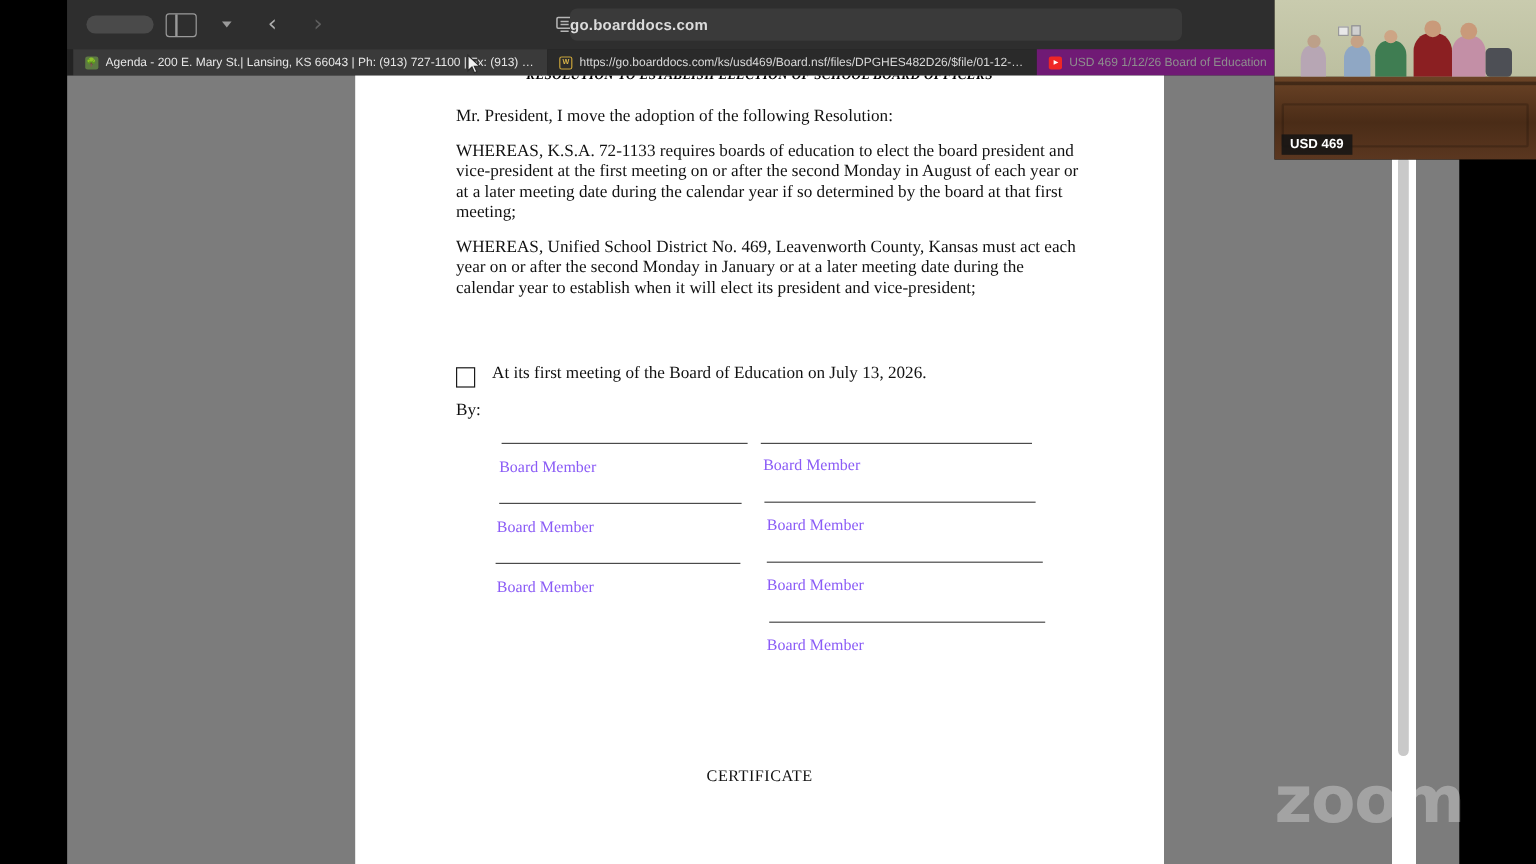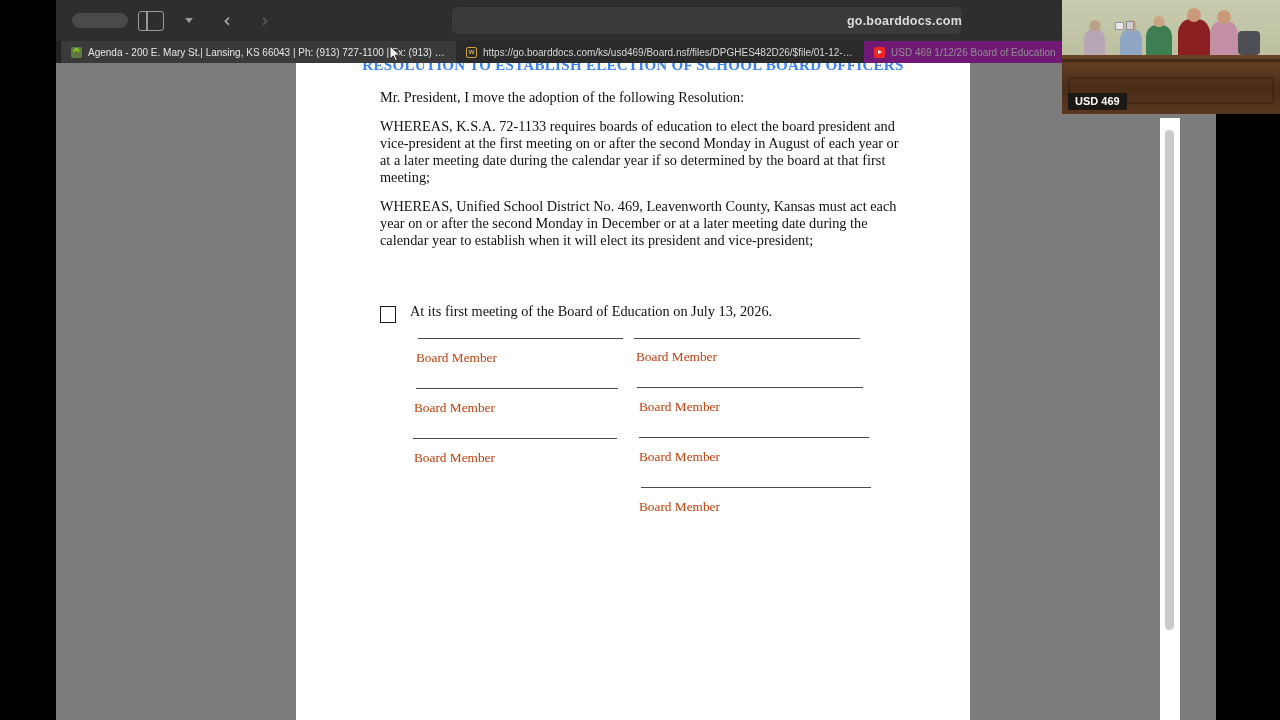--- a/index.html
+++ b/index.html
@@ -40,23 +40,23 @@
     width: 1.6px; background: #9a9a9a;
   }
   .chev-d { width: 0; height: 0; border-left: 4px solid transparent;
             border-right: 4px solid transparent; border-top: 5px solid #9a9a9a; }
   .arrow {
     font-size: 19px; line-height: 1; color: #b0b0b0; font-family: "DejaVu Sans", sans-serif;
   }
   .arrow.dim { color: #5e5e5e; }
 
   .addressbar {
-    position: absolute; left: 396px; top: 7px; width: 510px; height: 27px;
+    position: absolute; left: 419px; top: 7px; width: 510px; height: 27px;
     background: #3a3a3a; border-radius: 6px;
-    display: flex; align-items: center; justify-content: flex-end;
+    display: flex; align-items: center; justify-content: flex-start;
   }
   .addressbar .urltext {
     font-size: 12.5px; font-weight: bold; color: #dcdcdc; letter-spacing: .2px;
   }
   .tb-screenshare {
     position: absolute; left: 406px; top: 12px;
     width: 17px; height: 17px; color: #b6b6b6;
   }
   .tb-right {
     position: absolute; right: 16px; top: 10px;
@@ -98,21 +98,21 @@
   }
   #page {
     position: absolute; left: 240px; top: 0; width: 674px; height: 657px;
     background: #fff;
     font-family: "Liberation Serif", serif;
     color: #111;
     overflow: hidden;
   }
   .doc-title {
     position: absolute; left: 0; right: 0; top: -6px; text-align: center;
-    font-size: 15px; font-weight: bold; color: #3b82f6; letter-spacing: .3px;
+    font-size: 11px; font-weight: bold; color: #000000; letter-spacing: .3px; font-style: italic;
   }
   .doc-body { position: absolute; left: 84px; right: 68px; top: 26px; }
   .p {
     font-size: 14.3px; line-height: 16.8px; text-align: left; margin-bottom: 12.5px;
   }
   .p.tight { margin-bottom: 10px; }
   .cbrow { position: relative; margin-bottom: 4px; }
   .cbox {
     position: absolute; left: 0; top: 3px;
     width: 16px; height: 17px; border: 1.4px solid #1a1a1a;
@@ -122,21 +122,21 @@
     background: #1a1a1a;
   }
   .cbox.checked::before { transform: rotate(41deg); }
   .cbox.checked::after  { transform: rotate(-41deg); }
   .cbrow .txt { display: block; font-size: 14.3px; line-height: 16.8px; }
   .cbrow .txt .ind { display: inline-block; width: 42px; }
   .by { font-size: 14.3px; margin-top: 14px; }
 
   .siglist { position: relative; margin-top: 10px; height: 200px; }
   .sigline { position: absolute; border-bottom: 1.3px solid #4a4a4a; }
-  .siglabel { position: absolute; font-size: 13.3px; color: #c2410c; }
+  .siglabel { position: absolute; font-size: 13.3px; color: #8b5cf6; }
 
   .cert-head {
     position: absolute; left: 0; right: 0; top: 576px; text-align: center;
     font-size: 13.5px; letter-spacing: .4px;
   }
   .cert-body {
     position: absolute; left: 84px; right: 68px; top: 602px;
     font-size: 14.3px; line-height: 17.3px; text-indent: 38px;
   }
   .cert-body sup { font-size: 9px; vertical-align: super; }
@@ -146,21 +146,21 @@
     position: absolute; left: 1160px; top: 118px; width: 20px; height: 602px;
     background: #ffffff;
   }
   #scrollthumb {
     position: absolute; left: 5px; top: 12px; width: 9px; height: 500px;
     background: #c9c9c9; border-radius: 5px;
   }
 
   
   #videotile {
-    position: absolute; right: 0; top: 0; width: 218px; height: 114px;
+    position: absolute; right: 0; top: 0; width: 218px; height: 133px;
     overflow: hidden; background: #17120c;
   }
   .vid-wall {
     position: absolute; left: 0; top: 0; width: 100%; height: 48%;
     background: linear-gradient(#c9cbae, #bcbfa0);
   }
   .vid-desk {
     position: absolute; left: 0; top: 48%; width: 100%; height: 52%;
     background: linear-gradient(#6b4326, #4a2c17 55%, #5b3720);
   }
@@ -271,30 +271,31 @@
     </div>
 
     <div id="viewer">
       <div id="page">
 
         <div class="doc-title">RESOLUTION TO ESTABLISH ELECTION OF SCHOOL BOARD OFFICERS</div>
 
         <div class="doc-body">
           <div class="p">Mr. President, I move the adoption of the following Resolution:</div>
           <div class="p">WHEREAS, K.S.A. 72-1133 requires boards of education to elect the board president and vice-president at the first meeting on or after the second Monday in August of each year or at a later meeting date during the calendar year if so determined by the board at that first meeting;</div>
-          <div class="p">WHEREAS, Unified School District No. 469, Leavenworth County, Kansas must act each year on or after the second Monday in December or at a later meeting date during the calendar year to establish when it will elect its president and vice-president;</div>
+          <div class="p">WHEREAS, Unified School District No. 469, Leavenworth County, Kansas must act each year on or after the second Monday in January or at a later meeting date during the calendar year to establish when it will elect its president and vice-president;</div>
 
 
           <div style="height:42px"></div>
 
           <div class="cbrow">
             <span class="cbox"></span>
             <span class="txt"><span class="ind" style="width:30px"></span><span>At its first meeting of the Board of Education on July 13, 2026.</span></span>
           </div>
 
+          <div class="by">By:</div>
 
           <div class="siglist">
 
             <div class="sigline" style="left:38px;  top:8px;   width:205px;"></div>
             <div class="siglabel" style="left:36px; top:20px;">Board Member</div>
 
             <div class="sigline" style="left:36px;  top:58px;  width:202px;"></div>
             <div class="siglabel" style="left:34px; top:70px;">Board Member</div>
 
             <div class="sigline" style="left:33px;  top:108px; width:204px;"></div>
@@ -307,20 +308,21 @@
             <div class="siglabel" style="left:259px; top:69px;">Board Member</div>
 
             <div class="sigline" style="left:259px; top:107px; width:230px;"></div>
             <div class="siglabel" style="left:259px; top:119px;">Board Member</div>
 
             <div class="sigline" style="left:261px; top:157px; width:230px;"></div>
             <div class="siglabel" style="left:259px; top:169px;">Board Member</div>
           </div>
         </div>
 
+        <div class="cert-head">CERTIFICATE</div>
 
       </div>
     </div>
   </div>
 
   <div id="scrolltrack">
     <div id="scrollthumb"></div>
   </div>
 
   <div id="videotile">
@@ -344,20 +346,21 @@
     <div class="person" style="left:176px; width:22px; height:24px; background:#4d4f55; border-radius:4px;"></div>
 
     <div class="vid-mon"></div>
     <div class="vid-mon2"></div>
 
     <div class="vid-desk"></div>
 
     <div class="vid-label">USD 469</div>
   </div>
 
+  <div id="zoomwm">zoom</div>
 
   <div id="cursor">
     <svg viewBox="0 0 12 18" width="12" height="18">
       <path d="M1 1 L1 14 L4.3 10.9 L6.4 15.6 L8.4 14.7 L6.3 10.2 L10.6 10.1 Z" fill="#f2f2f2" stroke="#2a2a2a" stroke-width="1"></path>
     </svg>
   </div>
 
 </div>
 
 </body></html>

